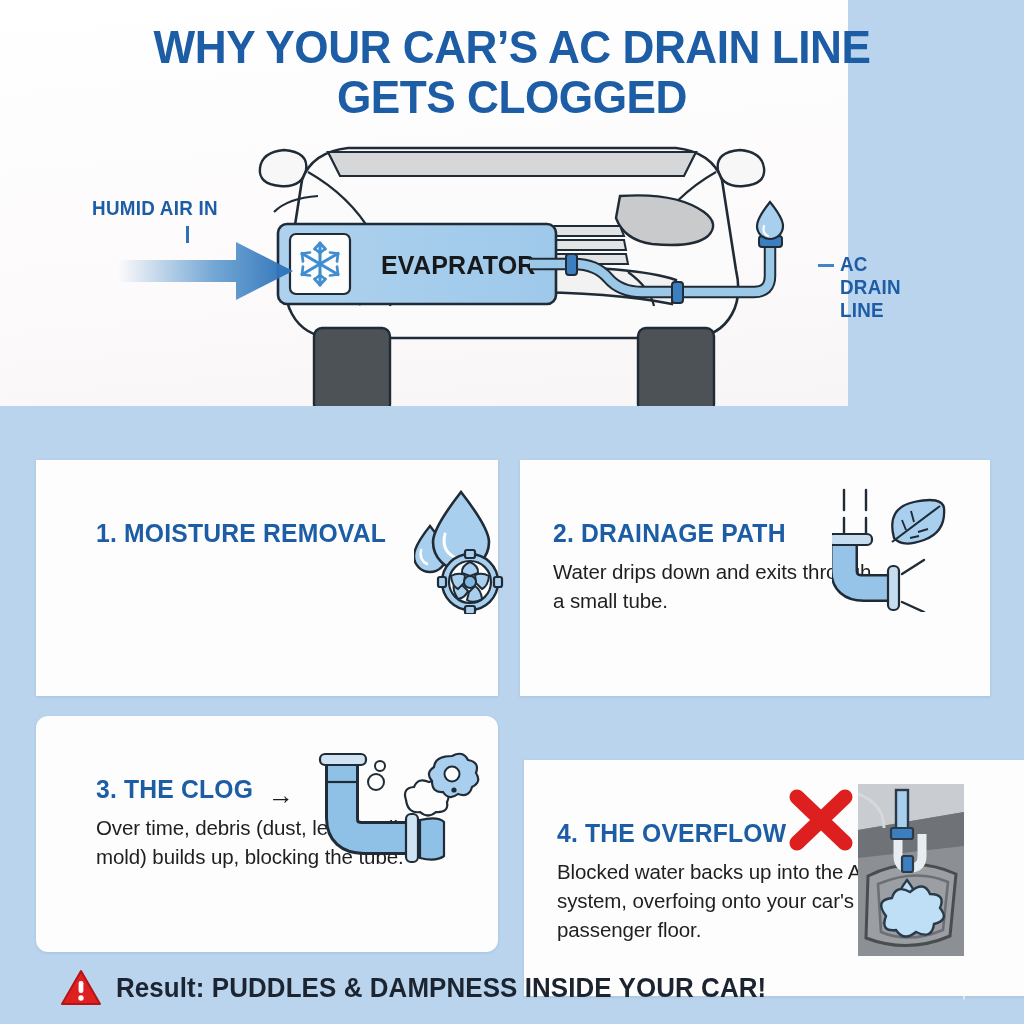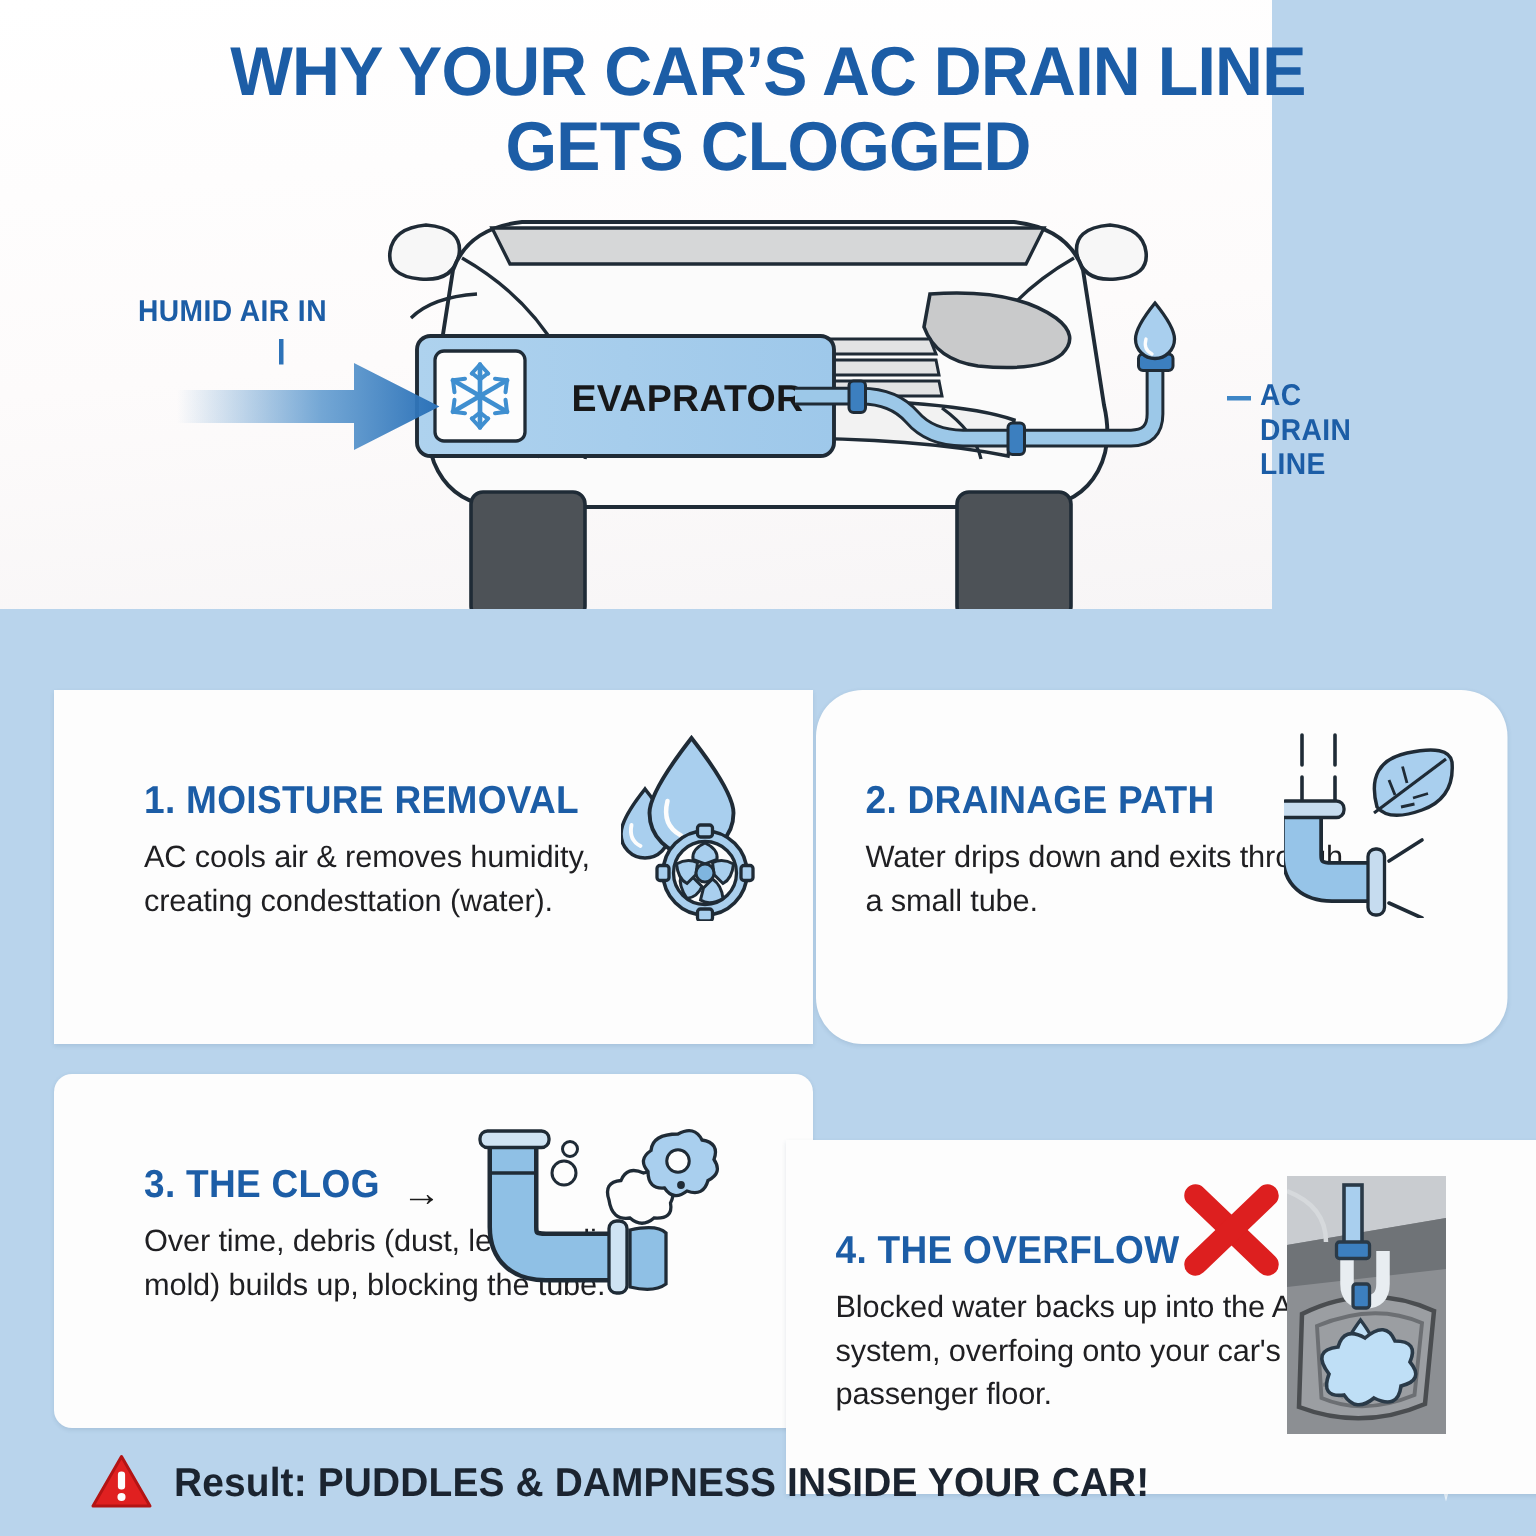--- a/index.html
+++ b/index.html
@@ -52,24 +52,23 @@
   
   .body-blue{
     position:absolute;left:0;top:406px;width:1024px;height:618px;
     background:#b9d4ec;
   }
   .sparkle{position:absolute;left:935px;top:945px;}
 
   .card{
     position:absolute;background:#fdfdfd;
     box-shadow:0 1px 3px rgba(40,70,110,.12);
-    padding-left:44px;
   }
   .c1{left:36px;  top:460px; width:462px; height:236px;}
-  .c2{left:544px; top:460px; width:417px; height:236px;border-radius:31px;}
+  .c2{left:520px; top:460px; width:470px; height:236px;}
   .c3{left:36px;  top:716px; width:462px; height:236px;border-radius:12px;}
   .c4{left:524px; top:760px; width:556px; height:236px;}
 
   .card-h{
     position:absolute;color:#1C5DA6;font-weight:bold;font-size:26px;
     letter-spacing:0.2px;transform:scaleX(0.95);transform-origin:left center;
     white-space:nowrap;
   }
   .card-b{
     position:absolute;color:#1f1f22;font-size:20.5px;line-height:29px;
@@ -204,21 +203,20 @@
   </div>
 
   <div class="body-blue"></div>
 
   <svg class="sparkle" width="58" height="58" viewBox="0 0 58 58">
     <path d="M29 2 q5 22 27 27 q-22 5 -27 27 q-5 -22 -27 -27 q22 -5 27 -27z" fill="#ecf5fc"></path>
   </svg>
 
   <div class="card c1">
     <div class="card-h">1. MOISTURE REMOVAL</div>
-    <div class="card-b">AC cools air &amp; removes humidity, creating condesttation (water).</div>
     <svg class="ic" width="96" height="124" viewBox="0 0 96 124">
       <path d="M16 36 q16 20 16 30 a16 16 0 0 1 -32 0 q0 -10 16 -30z" fill="#a9cfee" stroke="#1f2b36" stroke-width="2.4"></path>
       <path d="M7 60 q-2 10 6 14" fill="none" stroke="#fdfdfd" stroke-width="2.6" stroke-linecap="round"></path>
       <path d="M47 2 q28 36 28 50 a28 28 0 0 1 -56 0 q0 -14 28 -50z" fill="#a9cfee" stroke="#1f2b36" stroke-width="2.6"></path>
       <path d="M31 44 q-4 16 9 23" fill="none" stroke="#fdfdfd" stroke-width="3" stroke-linecap="round"></path>
       <g transform="translate(56,92)">
         <circle r="28" fill="#a9cfee" stroke="#1f2b36" stroke-width="2.4"></circle>
         <g fill="#a9cfee" stroke="#1f2b36" stroke-width="2.2">
           <rect x="-5" y="-32" width="10" height="8" rx="2"></rect>
           <rect x="-5" y="24" width="10" height="8" rx="2"></rect>

